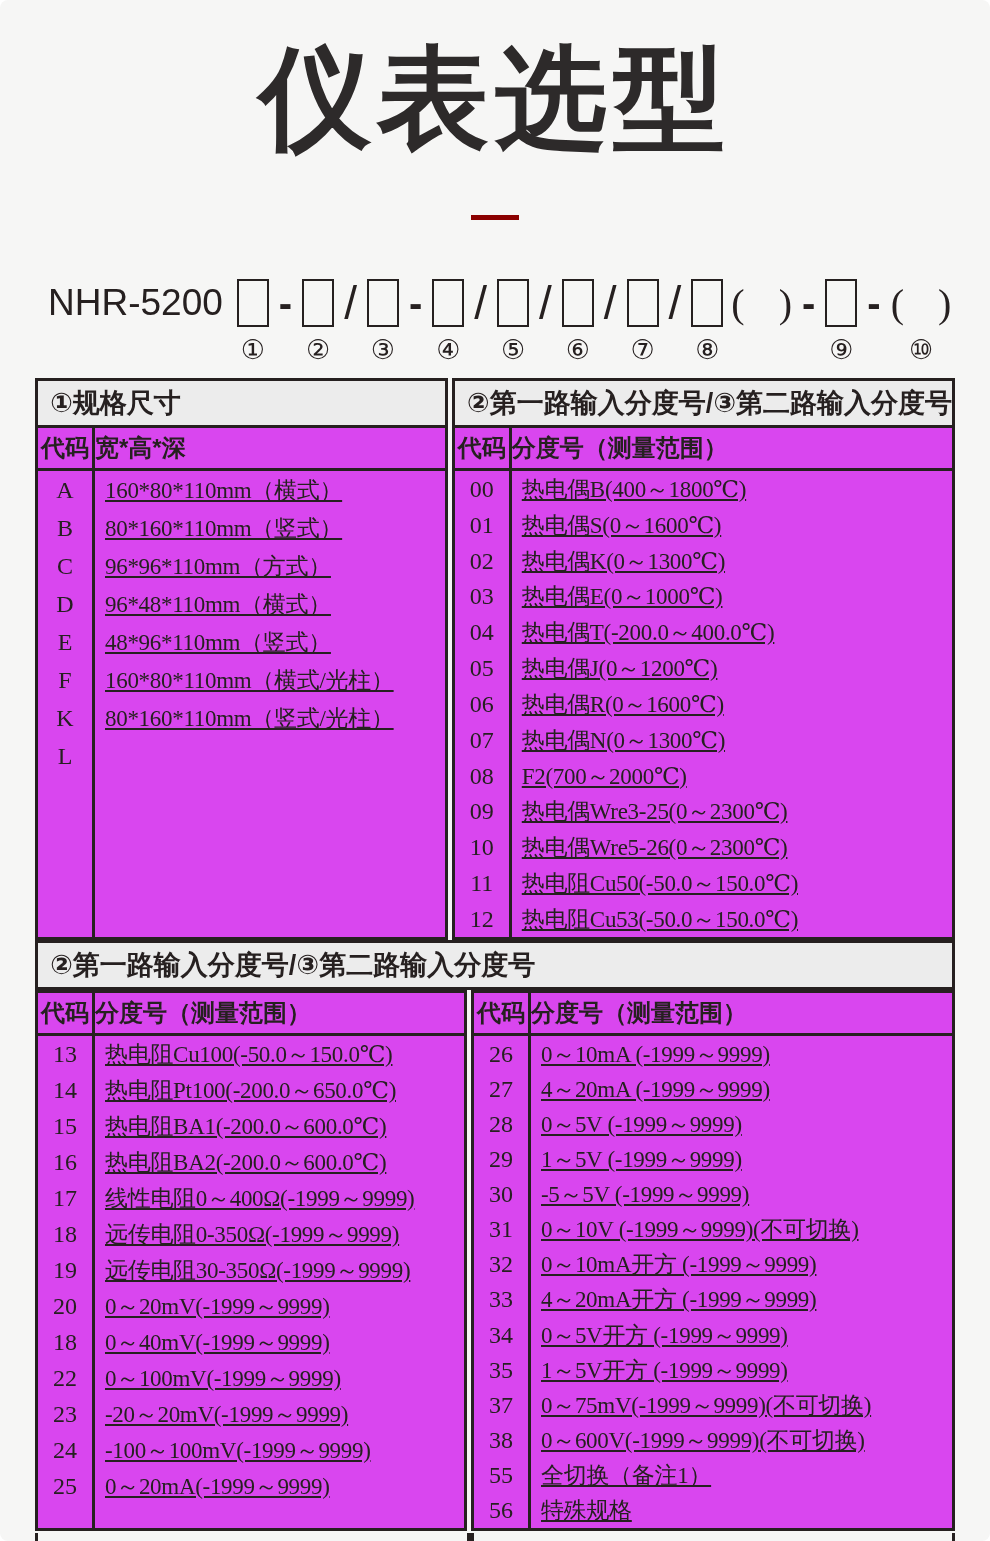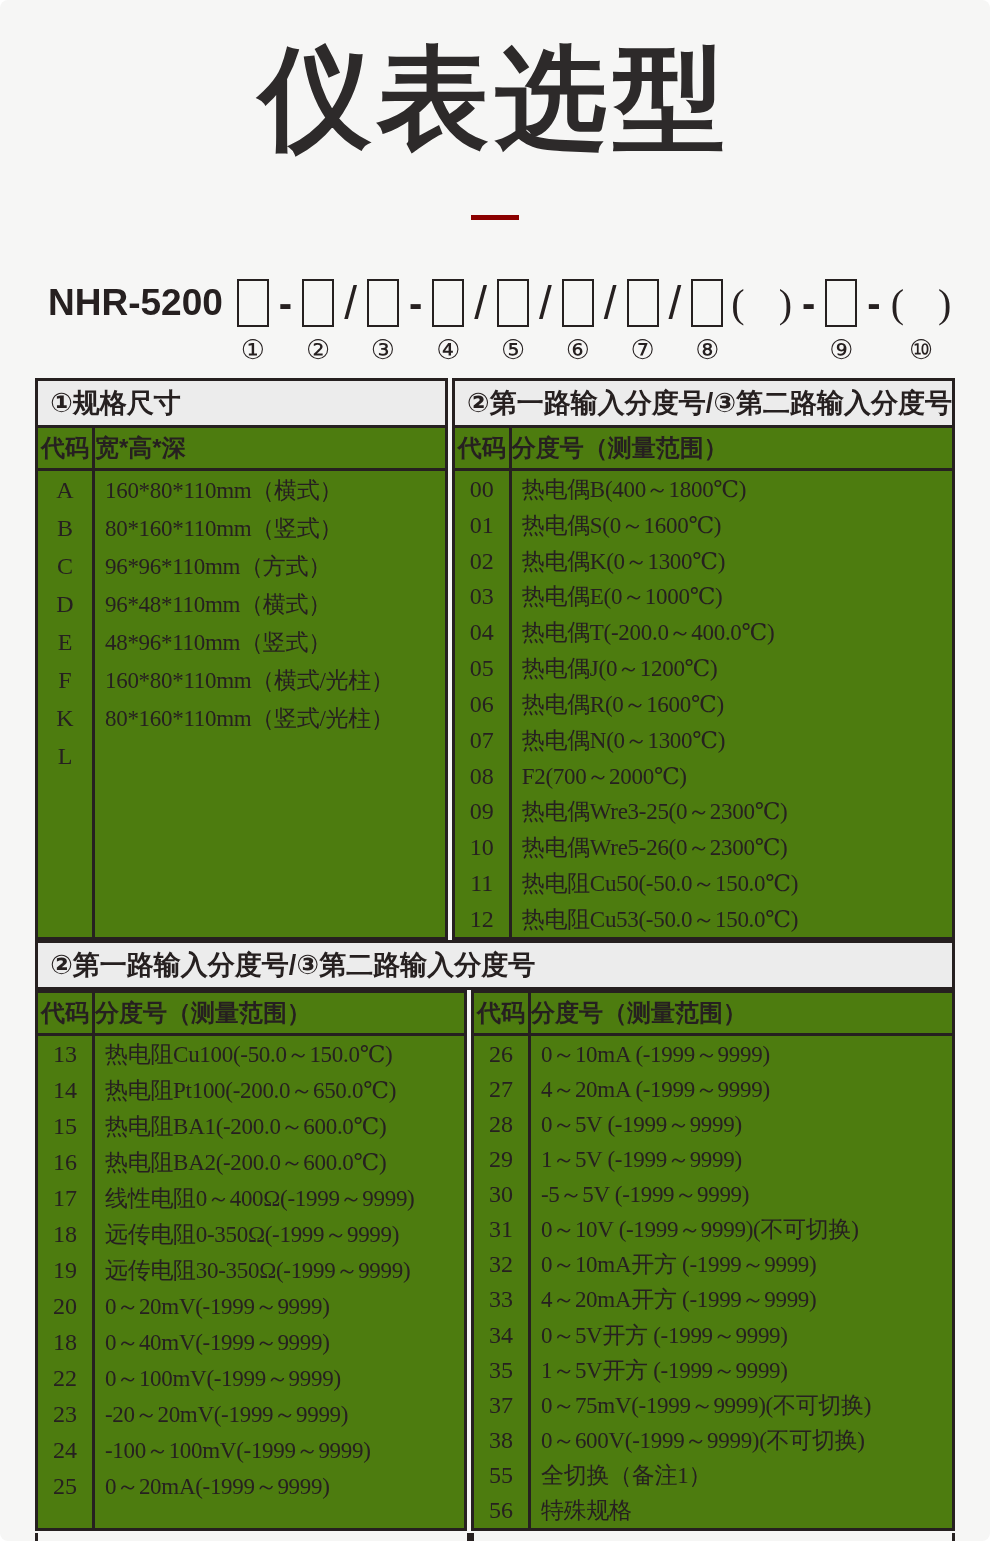--- a/index.html
+++ b/index.html
@@ -16,44 +16,44 @@
     color:#2d2a2a;
   }
   .accent-dash{width:48px;height:5px;margin:54px auto 0 auto;}
   
   .model-area{margin:58px 0 0 44px;}
   .model-row{display:flex;align-items:flex-start;}
   .m-unit{display:flex;flex-direction:column;align-items:center;margin:0 4px;}
   .m-top{height:50px;display:flex;align-items:center;justify-content:center;}
   .m-label{height:36px;margin-top:4px;font-size:27px;line-height:36px;color:#262020;
            font-family:"Liberation Serif","DejaVu Serif",serif;}
-  .m-prefix{font-size:37px;font-weight:700;letter-spacing:0px;margin-right:6px;white-space:nowrap;}
+  .m-prefix{font-size:37px;font-weight:400;letter-spacing:0px;margin-right:6px;white-space:nowrap;}
   .m-box{width:28px;height:44px;border:2px solid #262020;background:transparent;}
   .m-sep{font-size:40px;font-weight:700;padding:0 2px;}
   .m-sep.slash{font-size:46px;font-weight:500;}
   .m-paren{font-size:40px;font-weight:400;white-space:nowrap;
            font-family:"Liberation Serif","DejaVu Serif",serif;}
   .paren-gap{display:inline-block;width:34px;}
   
   .tables-wrap{margin:10px 35px 0 35px;width:920px;}
-  .tbl{border:3px solid #262020;background:#4d7c0f;display:flex;flex-direction:column;box-sizing:border-box;}
+  .tbl{border:3px solid #262020;background:#d946ef;display:flex;flex-direction:column;box-sizing:border-box;}
   .sec1{display:flex;gap:4px;height:562px;}
   .sec1-left{width:432px;}
   .sec1-right{flex:1;}
   .sec-head{
     background:#ececec;border-bottom:3px solid #262020;
     height:44px;display:flex;align-items:center;padding-left:12px;
     font-size:27px;font-weight:700;white-space:nowrap;
   }
   .thead{display:flex;height:40px;border-bottom:3px solid #262020;font-weight:700;font-size:24px;}
   .th-code{width:54px;border-right:3px solid #262020;display:flex;align-items:center;justify-content:center;text-align:right;}
   .th-val{flex:1;display:flex;align-items:center;}
   .tbody{flex:1;display:flex;min-height:0;font-family:"Liberation Serif","DejaVu Serif",serif;}
   .col-codes{width:54px;border-right:3px solid #262020;display:flex;flex-direction:column;}
-  .col-vals{flex:1;display:flex;flex-direction:column;min-width:0;}
+  .col-vals{flex:1;display:flex;flex-direction:column;min-width:0;text-decoration:underline;}
   .cell{display:flex;align-items:center;font-size:23px;white-space:nowrap;}
   .cell.code{justify-content:center;font-size:24px;}
   .cell.val{padding-left:10px;letter-spacing:-0.3px;}
   
   .rows-fixed38 .cell{height:38px;flex:0 0 auto;}
   .rows-fixed36 .cell{height:36px;flex:0 0 auto;}
   .rows-flex .cell{flex:1 1 0;}
   
   .sec2-header{
     margin-top:0;border:3px solid #262020;background:#ececec;height:44px;

